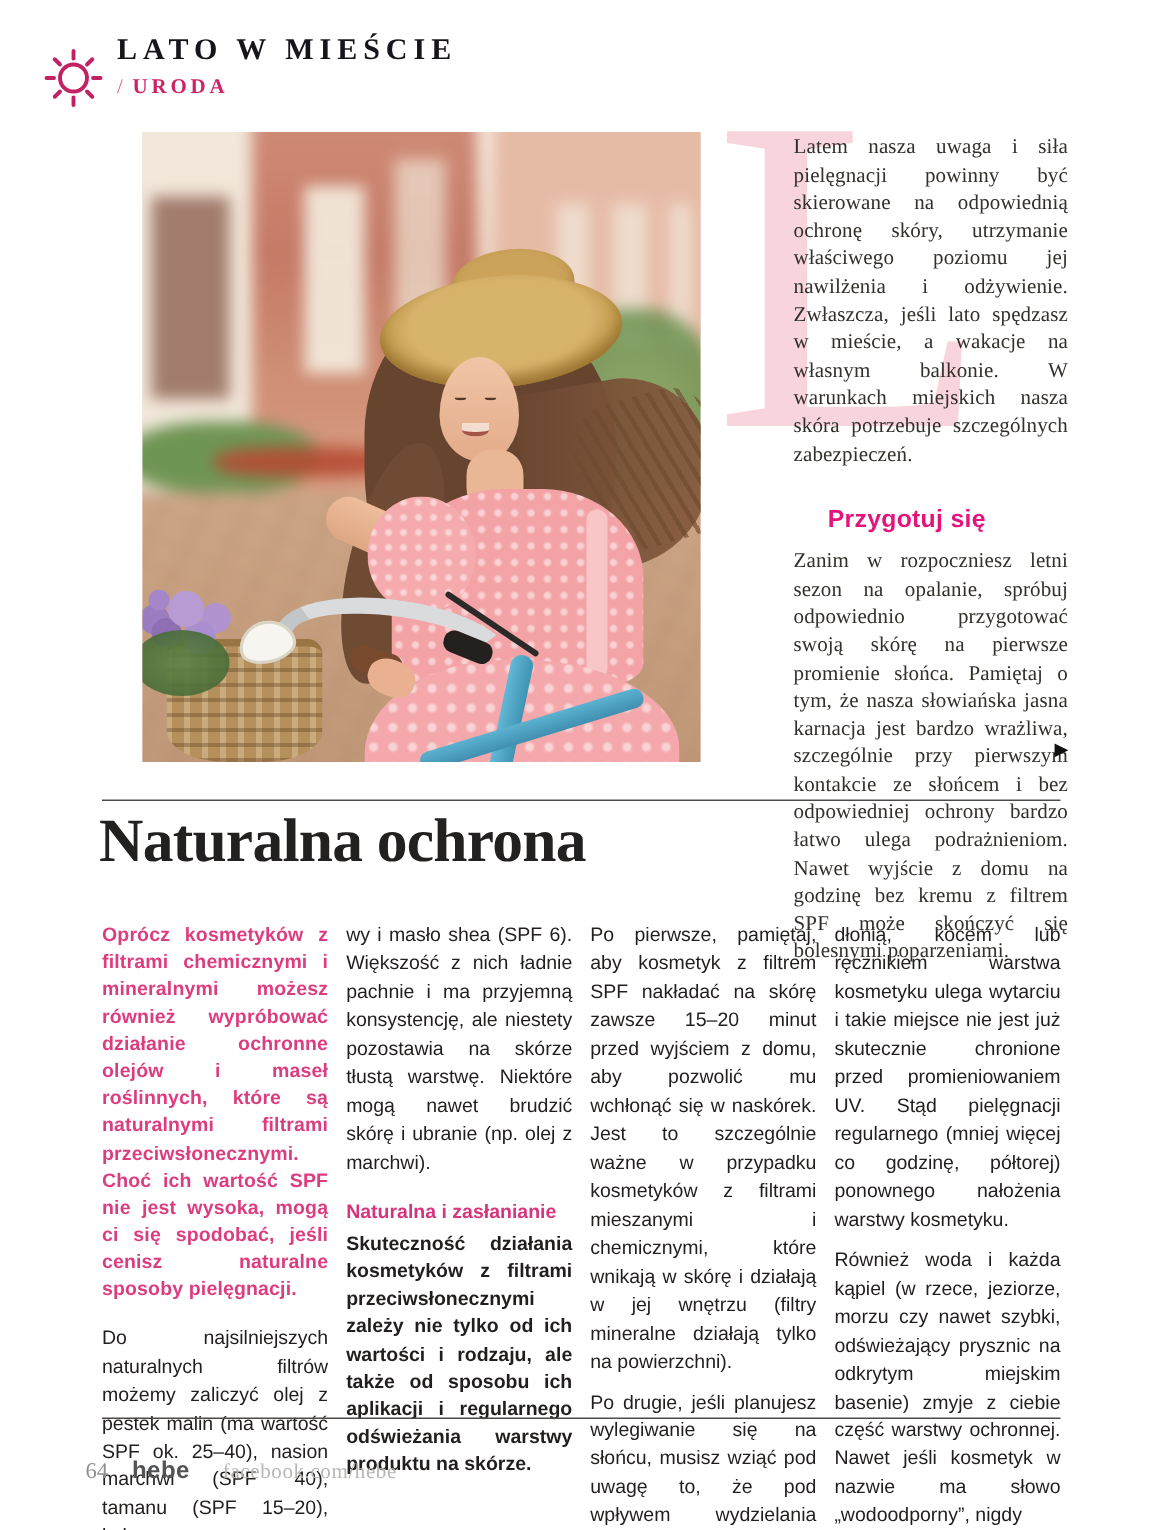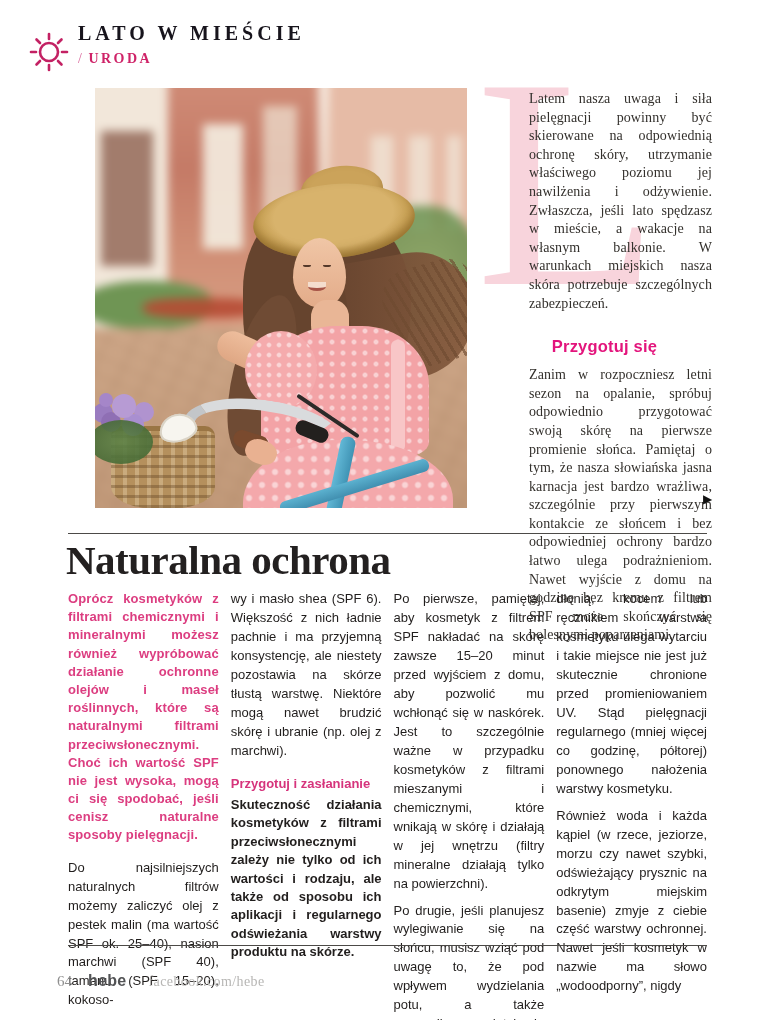--- a/index.html
+++ b/index.html
@@ -136,21 +136,21 @@
   
   .rule { position:absolute; left:68px; width:639px; height:0; border-top:1.4px solid #4c4a47; }
   .rule-top { top:533px; }
   .rule-bottom { top:945px; }
   .article-title {
     position:absolute; left:66px; top:536px;
     font-family:"Liberation Serif", serif; font-size:41px; font-weight:700;
     color:#232020; letter-spacing:-.5px;
   }
   .columns {
-    position:absolute; left:68px; top:590px; width:639px; height:360px;
+    position:absolute; left:68px; top:614px; width:639px; height:360px;
     display:grid; grid-template-columns:repeat(4,1fr); column-gap:16px;gap:12px;
   }
   .col { font-size:13px; line-height:1.46; color:#211e1d; text-align:justify; }
   .col p { margin-bottom:14px; }
   .col .lead { color:#dc3d80; font-weight:700; line-height:1.4; letter-spacing:.1px; }
   .col .subhead { color:#d6347c; font-weight:700; margin-bottom:2px; text-align:left; }
   .col .boldp { font-weight:700; line-height:1.42; }
   .col .runover { margin-bottom:8px; }
 
   
@@ -244,21 +244,21 @@
   <div class="rule rule-top"></div>
   <h1 class="article-title">Naturalna ochrona</h1>
 
   <div class="columns">
     <div class="col">
       <p class="lead">Oprócz kosmetyków z filtrami chemicznymi i mineralnymi możesz również wypróbować działanie ochronne olejów i maseł roślinnych, które są naturalnymi filtrami przeciwsłonecznymi. Choć ich wartość SPF nie jest wysoka, mogą ci się spodobać, jeśli cenisz naturalne sposoby pielęgnacji.</p>
       <p>Do najsilniejszych naturalnych filtrów możemy zaliczyć olej z pestek malin (ma wartość SPF ok. 25–40), nasion marchwi (SPF 40), tamanu (SPF 15–20), kokoso-</p>
     </div>
     <div class="col">
       <p>wy i masło shea (SPF 6). Większość z nich ładnie pachnie i ma przyjemną konsystencję, ale niestety pozostawia na skórze tłustą warstwę. Niektóre mogą nawet brudzić skórę i ubranie (np. olej z marchwi).</p>
-      <div class="subhead">Przygotuj i zasłanianie</div>
+      <div class="subhead">Naturalna i zasłanianie</div>
       <p class="boldp">Skuteczność działania kosmetyków z filtrami przeciwsłonecznymi zależy nie tylko od ich wartości i rodzaju, ale także od sposobu ich aplikacji i regularnego odświeżania warstwy produktu na skórze.</p>
     </div>
     <div class="col">
       <p class="runover">Po pierwsze, pamiętaj, aby kosmetyk z filtrem SPF nakładać na skórę zawsze 15–20 minut przed wyjściem z domu, aby pozwolić mu wchłonąć się w naskórek. Jest to szczególnie ważne w przypadku kosmetyków z filtrami mieszanymi i chemicznymi, które wnikają w skórę i działają w jej wnętrzu (filtry mineralne działają tylko na powierzchni).</p>
       <p>Po drugie, jeśli planujesz wylegiwanie się na słońcu, musisz wziąć pod uwagę to, że pod wpływem wydzielania potu, a także przypadkowego dotykania skóry</p>
     </div>
     <div class="col">
       <p class="runover">dłonią, kocem lub ręcznikiem warstwa kosmetyku ulega wytarciu i takie miejsce nie jest już skutecznie chronione przed promieniowaniem UV. Stąd pielęgnacji regularnego (mniej więcej co godzinę, półtorej) ponownego nałożenia warstwy kosmetyku.</p>
       <p>Również woda i każda kąpiel (w rzece, jeziorze, morzu czy nawet szybki, odświeżający prysznic na odkrytym miejskim basenie) zmyje z ciebie część warstwy ochronnej. Nawet jeśli kosmetyk w nazwie ma słowo „wodoodporny”, nigdy</p>
     </div>

